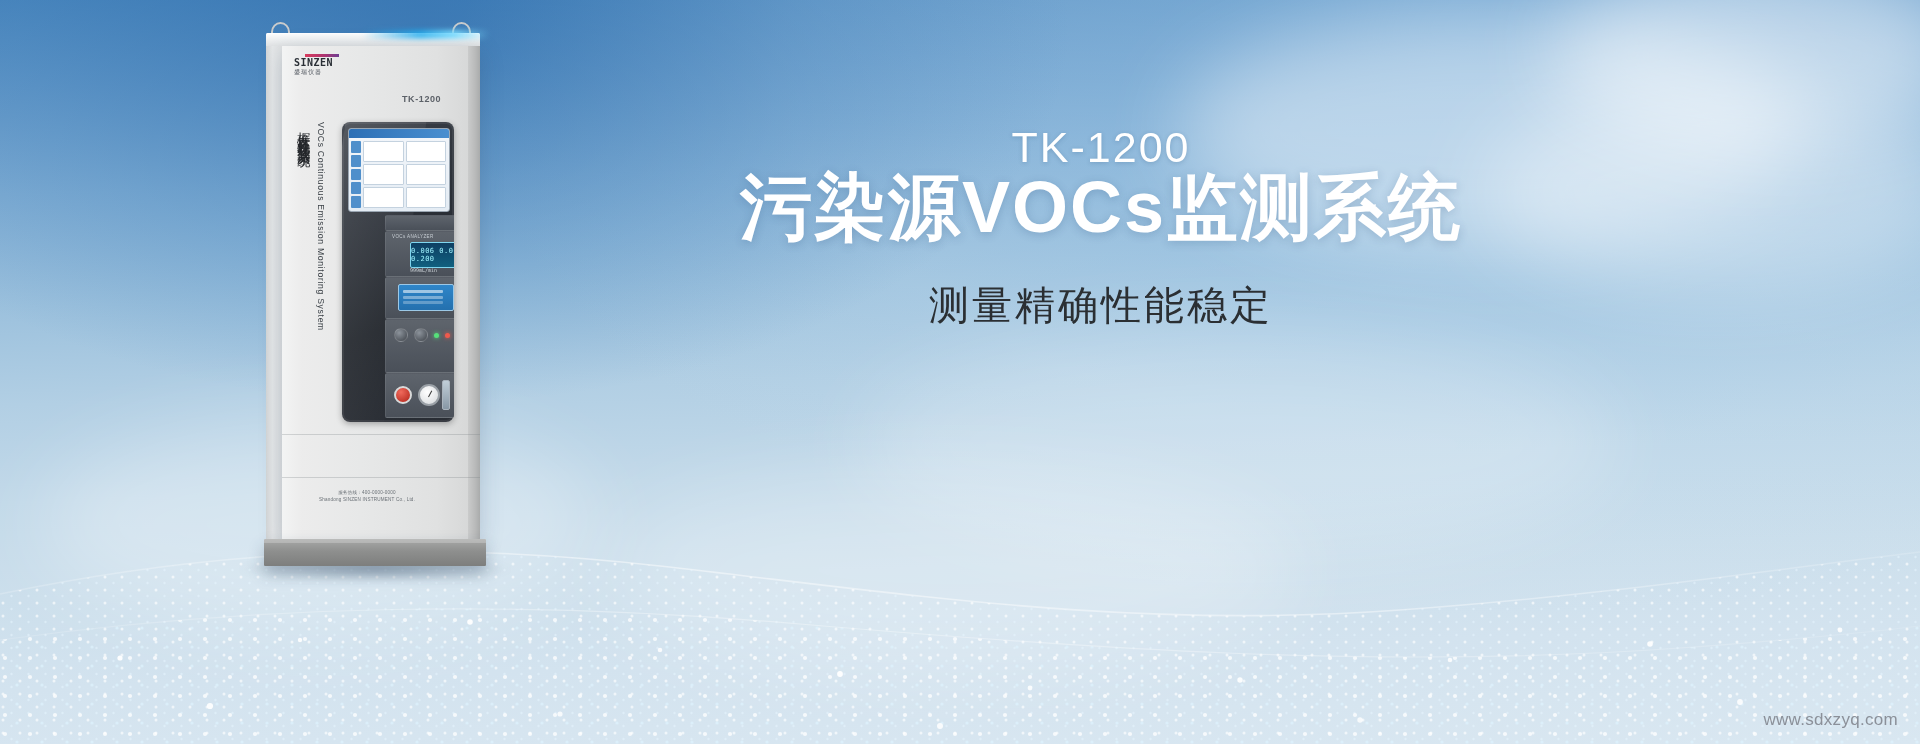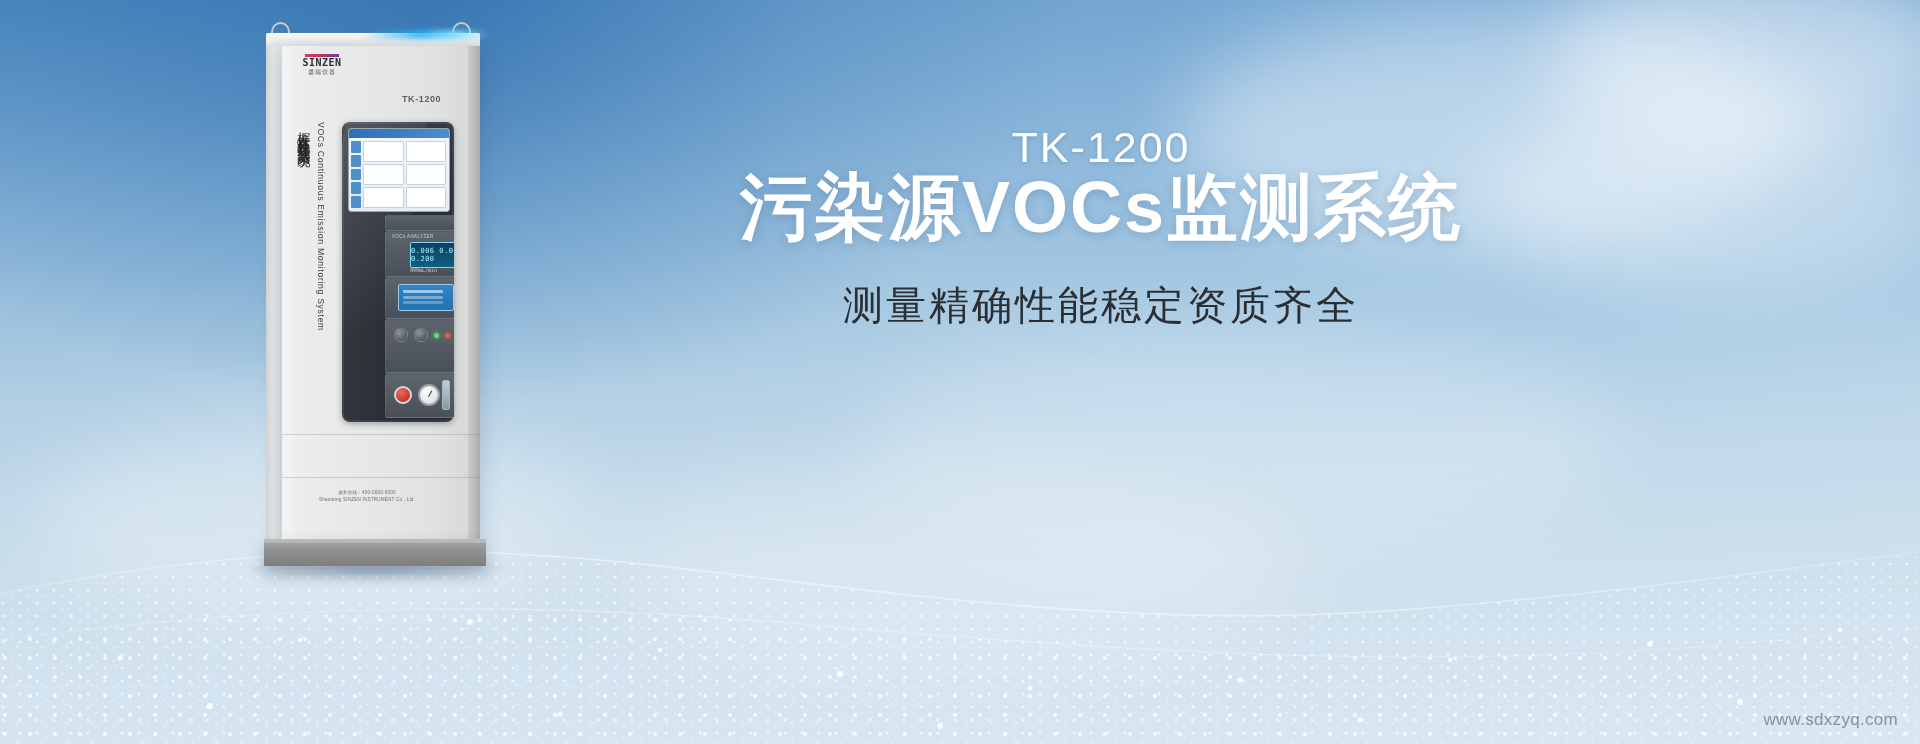--- a/index.html
+++ b/index.html
@@ -122,21 +122,21 @@
     border-radius:1px;
     box-shadow:0 8px 16px rgba(40,60,85,.28);
   }
   .cab-base::after{
     content:"";position:absolute;left:0;top:0;width:100%;height:4px;
     background:rgba(255,255,255,.22);
   }
 
   
   .brand{
-    position:absolute;left:32px;top:32px;width:56px;text-align:center;
+    position:absolute;left:32px;top:32px;width:56px;text-align:left;
   }
   .brand .bar{
     width:34px;height:3px;margin:0 auto 1px auto;
     background:linear-gradient(90deg,#d83c5e 0%,#b0346f 55%,#6e3e92 100%);
   }
   .brand .name{
     font-family:"DejaVu Sans Mono","Liberation Mono",monospace;
     font-size:10px;font-weight:700;color:#2a2f36;letter-spacing:.5px;line-height:1;
   }
   .brand .cn{
@@ -436,19 +436,18 @@
 
     <div class="cab-base"></div>
   </div>
 
   <div class="textblock">
     <div class="model">TK-1200</div>
     <div class="maintitle">污染源VOCs监测系统</div>
     <div class="features">
       <div class="feature">测量精确</div>
       <div class="feature">性能稳定</div>
-      <div class="feature">资质齐全</div>
     </div>
   </div>
 
   <div class="watermark">www.sdxzyq.com</div>
 
 </div>
 
 </body></html>

